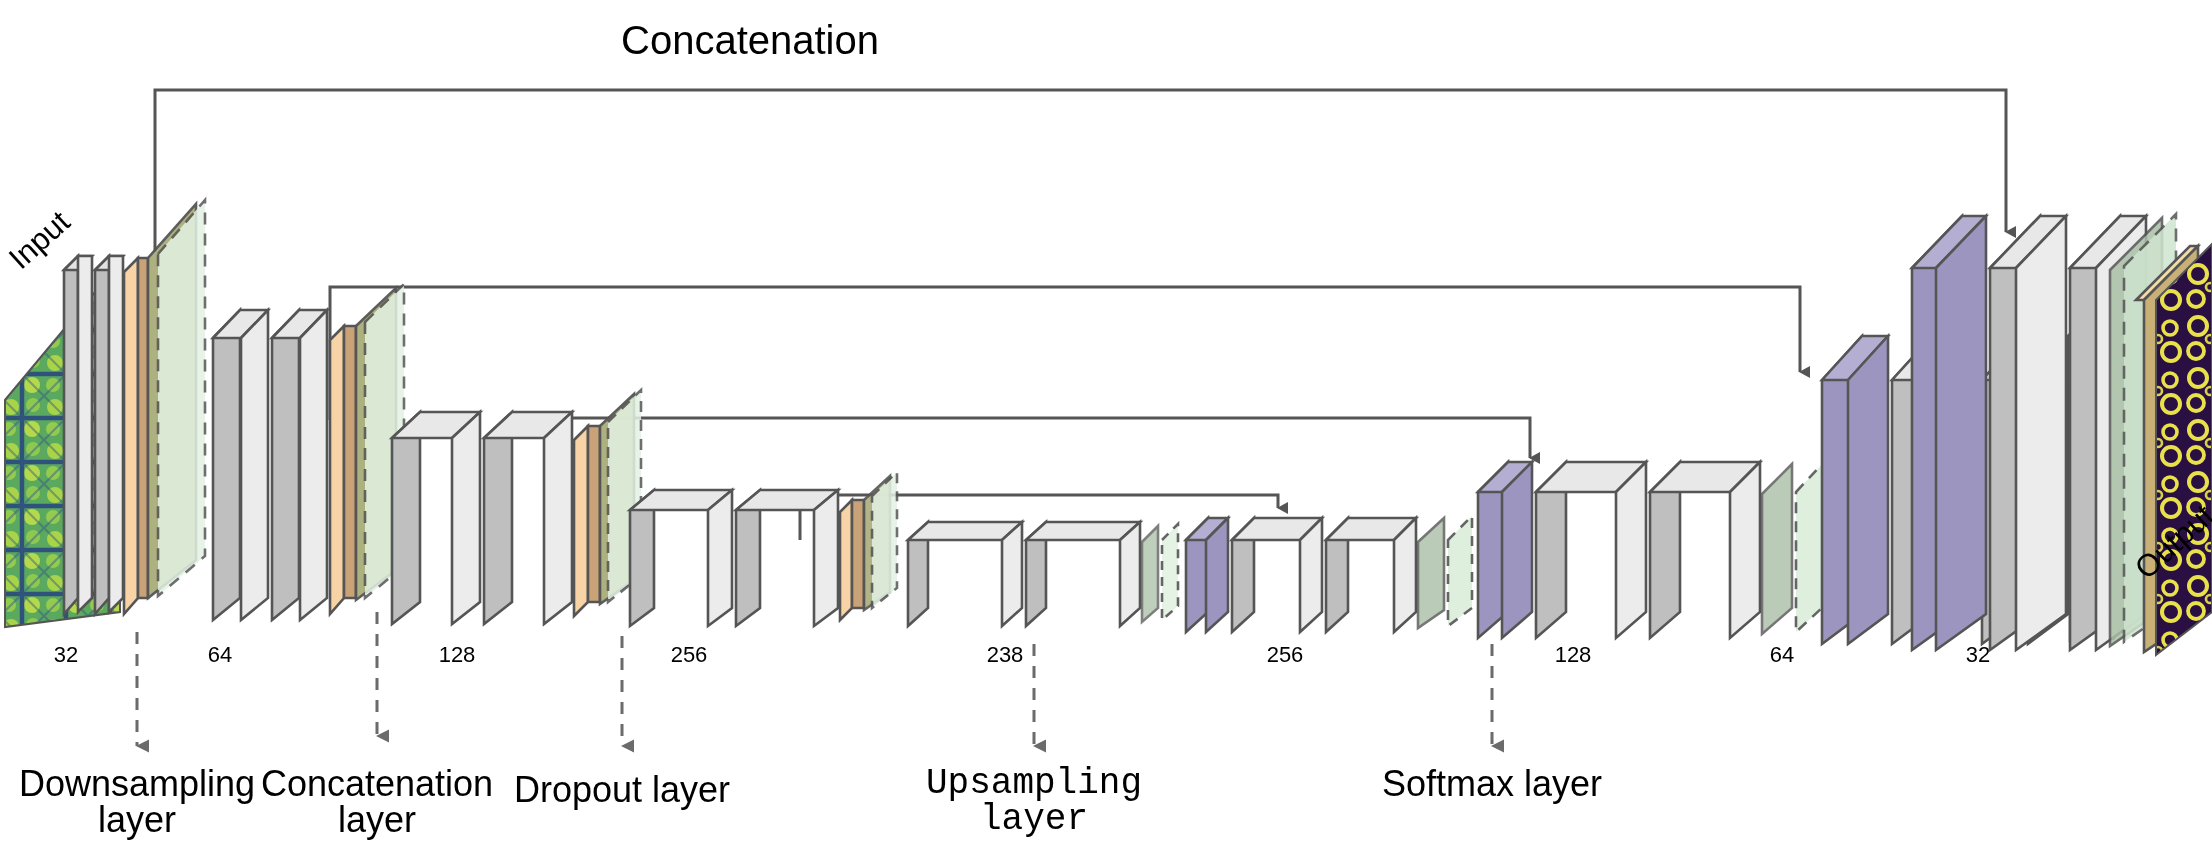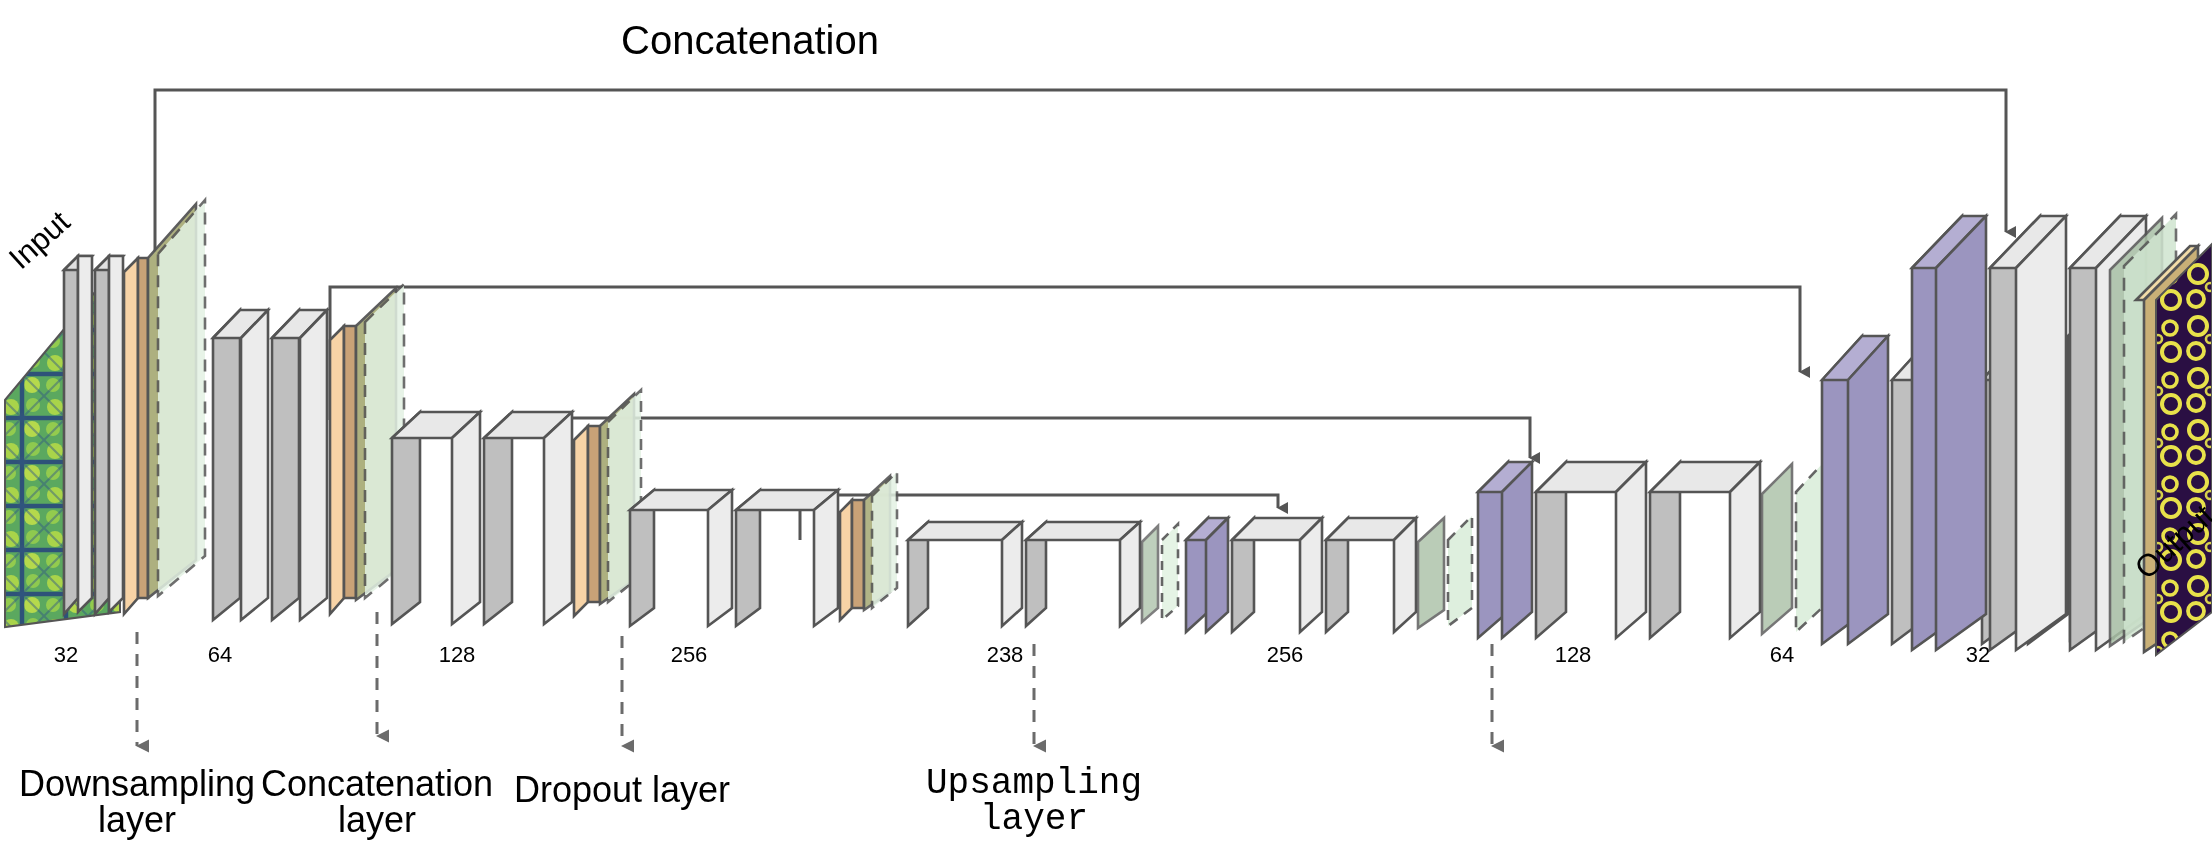--- a/index.html
+++ b/index.html
@@ -213,14 +213,15 @@
   <div class="lbl chan" style="left:1742px;top:638px;width:80px;">64</div>
   <div class="lbl chan" style="left:1938px;top:638px;width:80px;">32</div>
 
   <div class="lbl ann" style="left:17px;top:766px;width:240px;">Downsampling
 layer</div>
   <div class="lbl ann" style="left:257px;top:766px;width:240px;">Concatenation
 layer</div>
   <div class="lbl ann" style="left:492px;top:766px;width:260px;margin-top:6px;">Dropout layer</div>
   <div class="lbl ann" style="left:914px;top:766px;width:240px;font-family:Liberation Mono, monospace;">Upsampling
 layer</div>
+  <div class="lbl ann" style="left:1362px;top:766px;width:260px;">Softmax layer</div>
 
 </div>
 
 </body></html>

